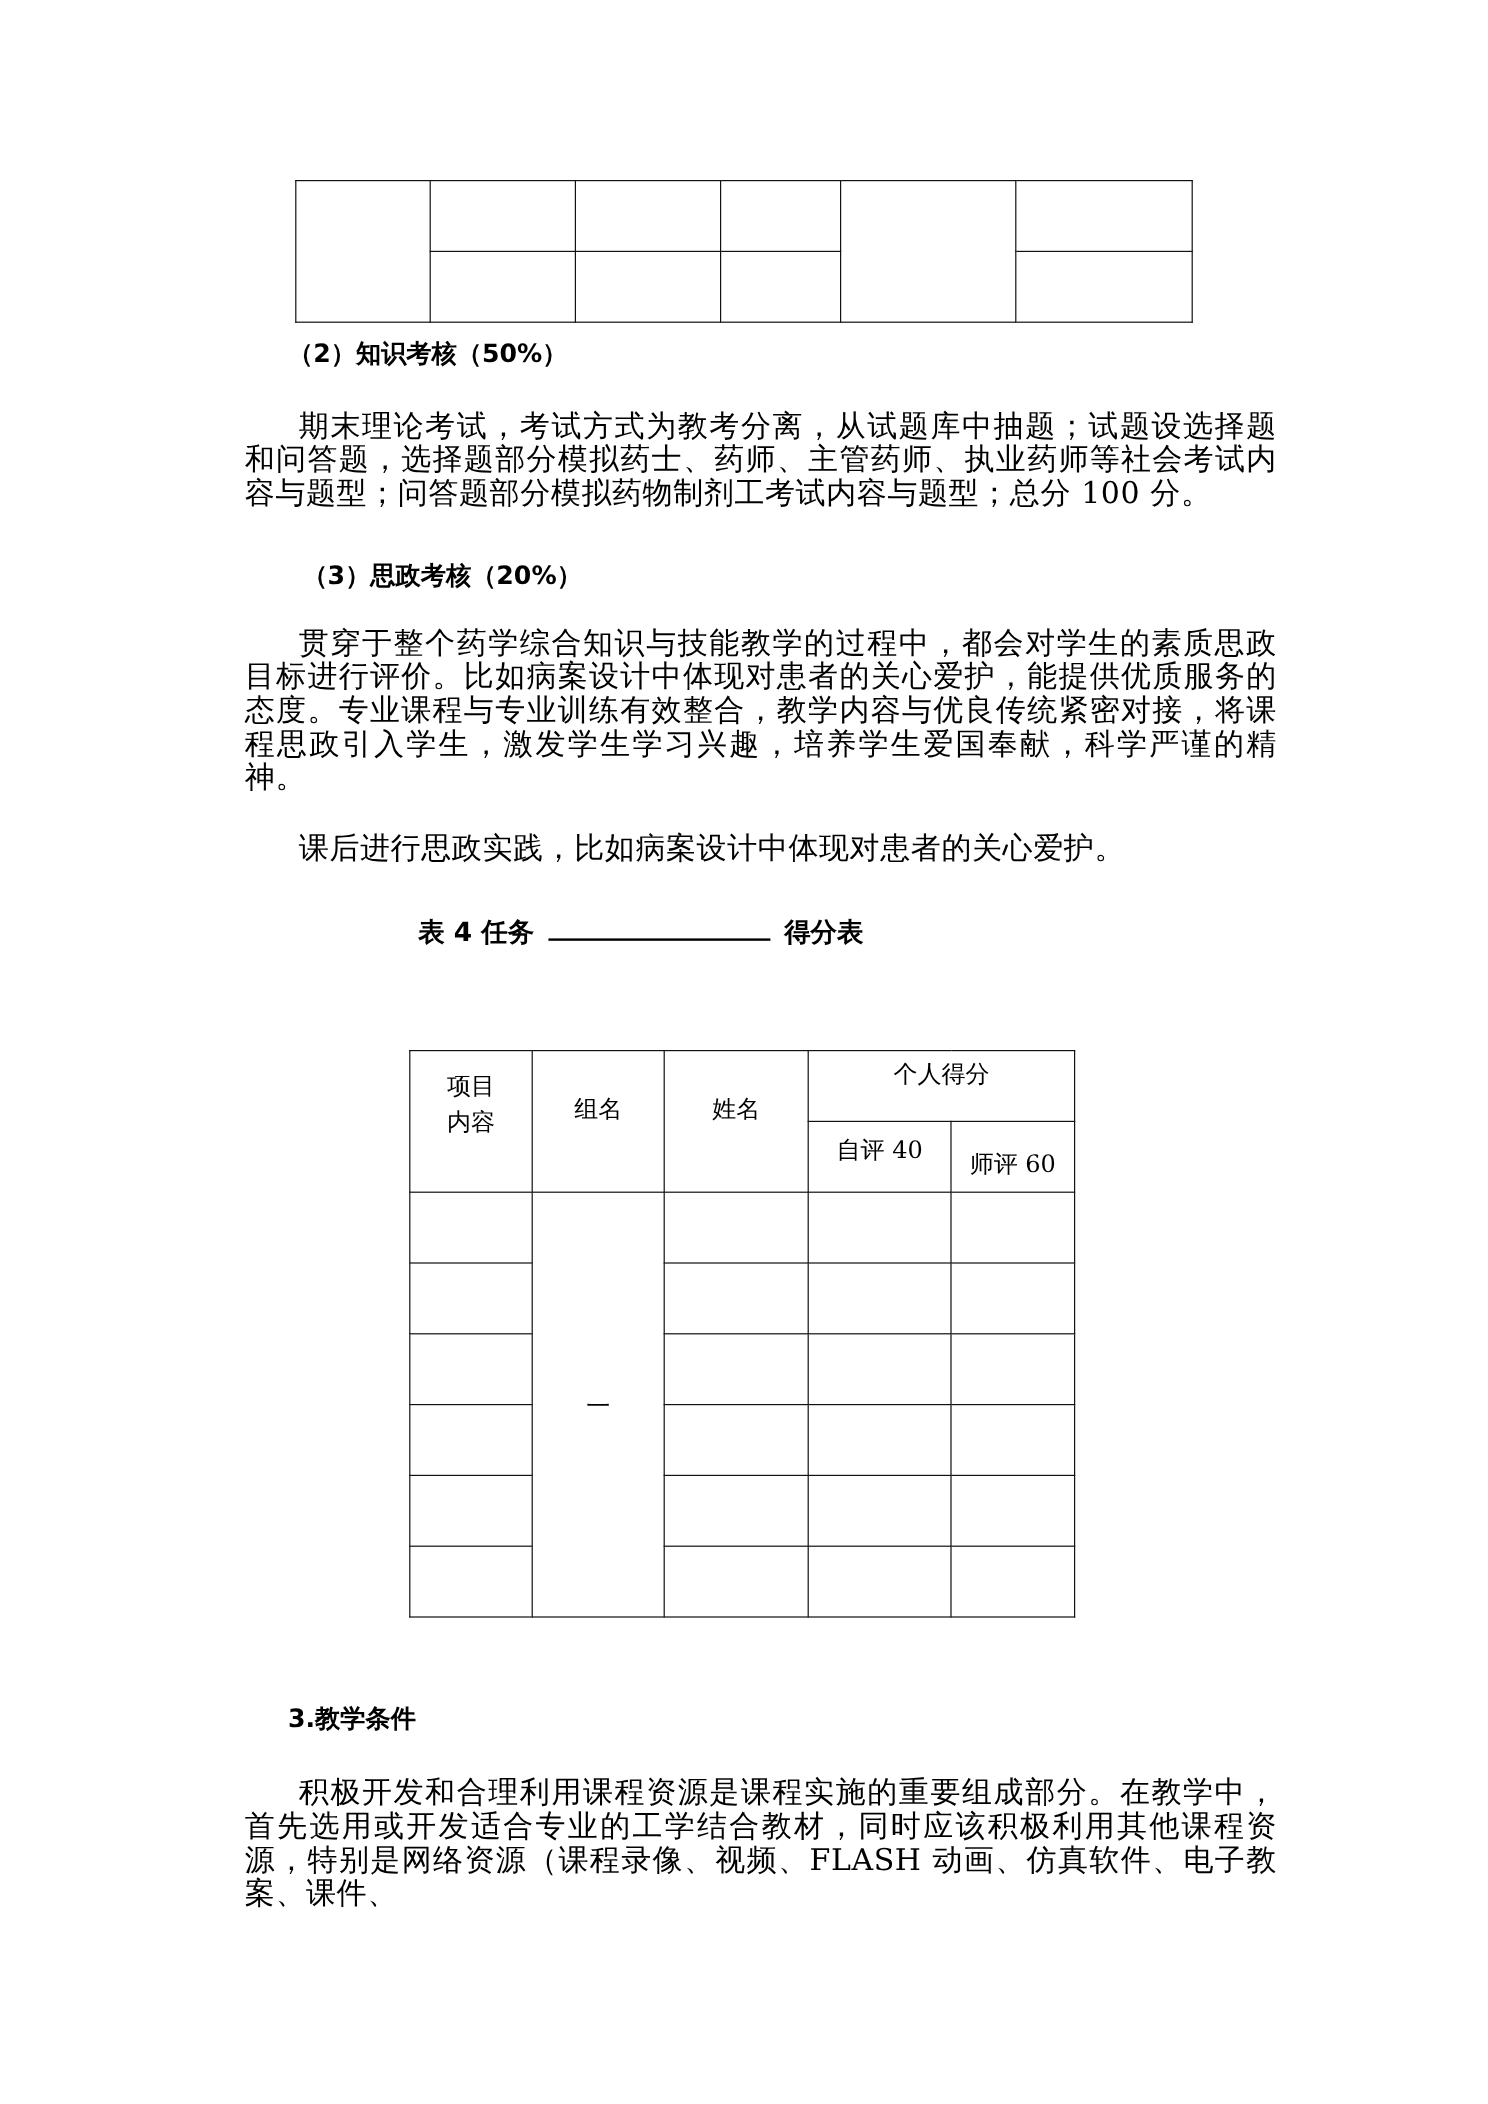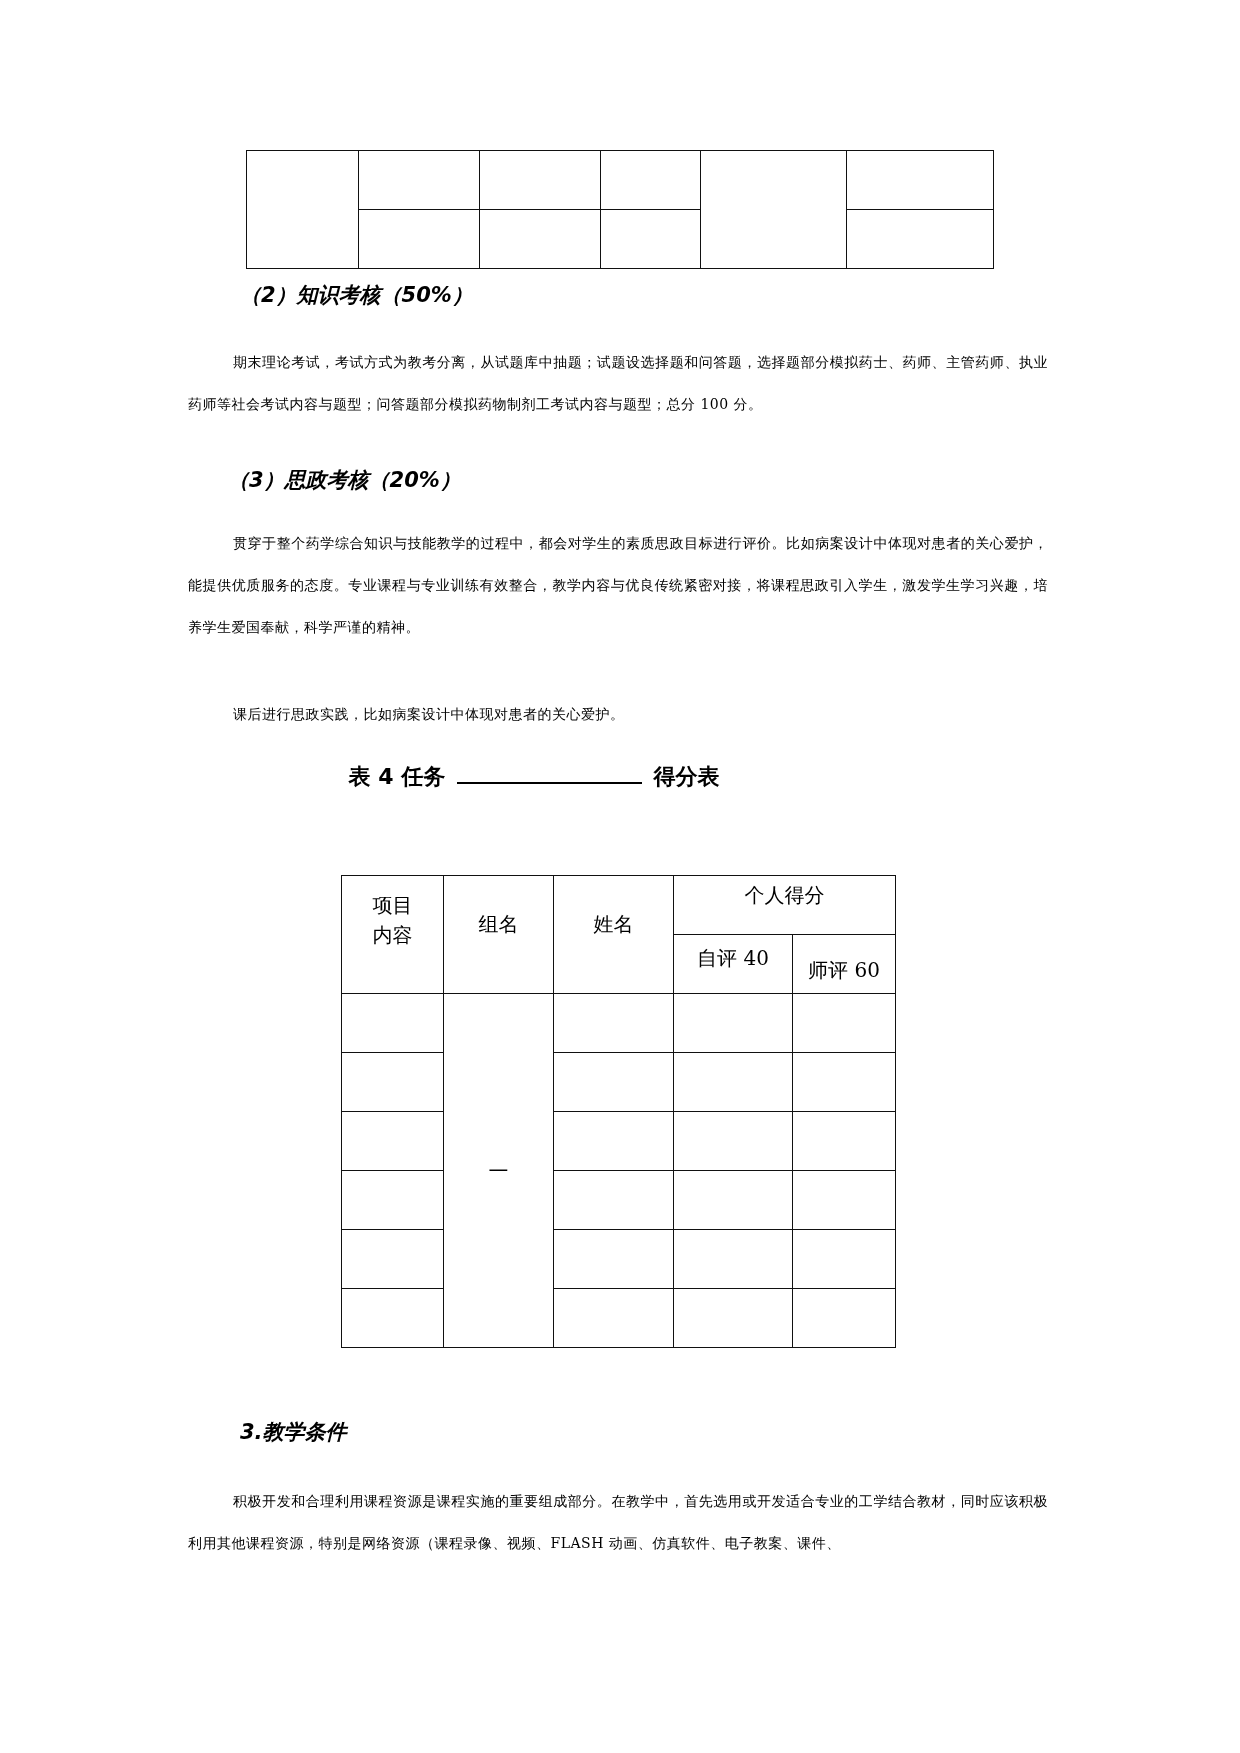--- a/index.html
+++ b/index.html
@@ -1,22 +1,22 @@
 <!DOCTYPE html>
 <html><head>
 <meta charset="utf-8">
 <style>
   html, body { margin:0; padding:0; background:#ffffff; }
   body { width:1240px; height:1753px; position:relative; overflow:hidden;
          font-family:"DejaVu Serif","Liberation Serif",serif; color:#000; }
-  .para { position:absolute; left:188px; width:860px; font-size:14px; line-height:42px;
+  .para { position:absolute; left:204px; width:860px; font-size:25px; line-height:28px;
           text-align:justify; letter-spacing:0.5px; }
   .indent { text-indent:45px; }
   .heading { position:absolute; font-family:"DejaVu Sans","Liberation Sans",sans-serif;
-             font-weight:bold; font-size:21px;font-style:italic; }
+             font-weight:bold; font-size:21px; }
   table.grid { position:absolute; border-collapse:collapse; table-layout:fixed; }
   table.grid td { border:1.5px solid #111; padding:0; font-size:20px; text-align:center;
                   vertical-align:middle; line-height:30px; }
   .caption { position:absolute; left:0; width:1068px; text-align:center;
              font-family:"DejaVu Sans","Liberation Sans",sans-serif; font-weight:bold; font-size:22px; }
   .blank { display:inline-block; width:185px; border-bottom:2px solid #000; height:22px; vertical-align:baseline; margin:0 4px; }
 </style>
 </head>
 <body>
 
@@ -43,21 +43,21 @@
     <td></td>
     <td></td>
     <td></td>
   </tr>
 </tbody>
   </table>
 
 <div class="heading" style="left:240px; top:281px;">（2）知识考核（50%）</div>
 <div class="para indent" style="top:341px;">期末理论考试，考试方式为教考分离，从试题库中抽题；试题设选择题和问答题，选择题部分模拟药士、药师、主管药师、执业药师等社会考试内容与题型；问答题部分模拟药物制剂工考试内容与题型；总分 100 分。</div>
 
-<div class="heading" style="left:228px; top:466px;">（3）思政考核（20%）</div>
+<div class="heading" style="left:252px; top:466px;">（3）思政考核（20%）</div>
 <div class="para indent" style="top:522px;">贯穿于整个药学综合知识与技能教学的过程中，都会对学生的素质思政目标进行评价。比如病案设计中体现对患者的关心爱护，能提供优质服务的态度。专业课程与专业训练有效整合，教学内容与优良传统紧密对接，将课程思政引入学生，激发学生学习兴趣，培养学生爱国奉献，科学严谨的精神。</div>
 <div class="para indent" style="top:693px;">课后进行思政实践，比如病案设计中体现对患者的关心爱护。</div>
 
 <div class="caption" style="top:760px;">
   <span>表 4 任务</span>
   <span class="blank"></span>
   <span>得分表</span>
 </div>
 
 <table class="grid" style="left:341px; top:875px; width:554px;">

